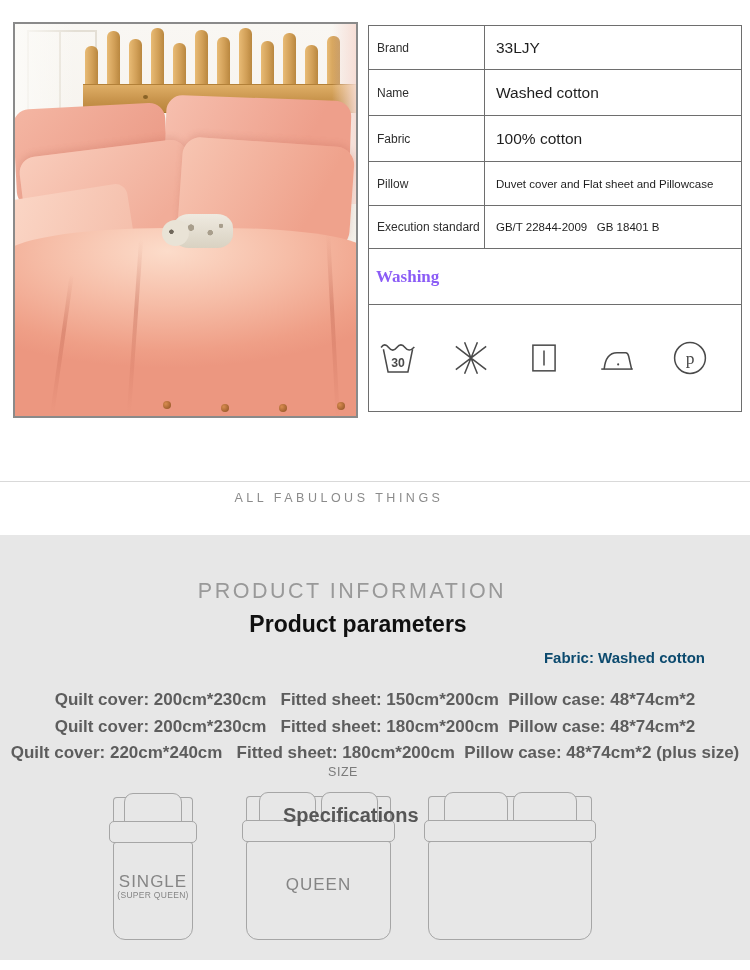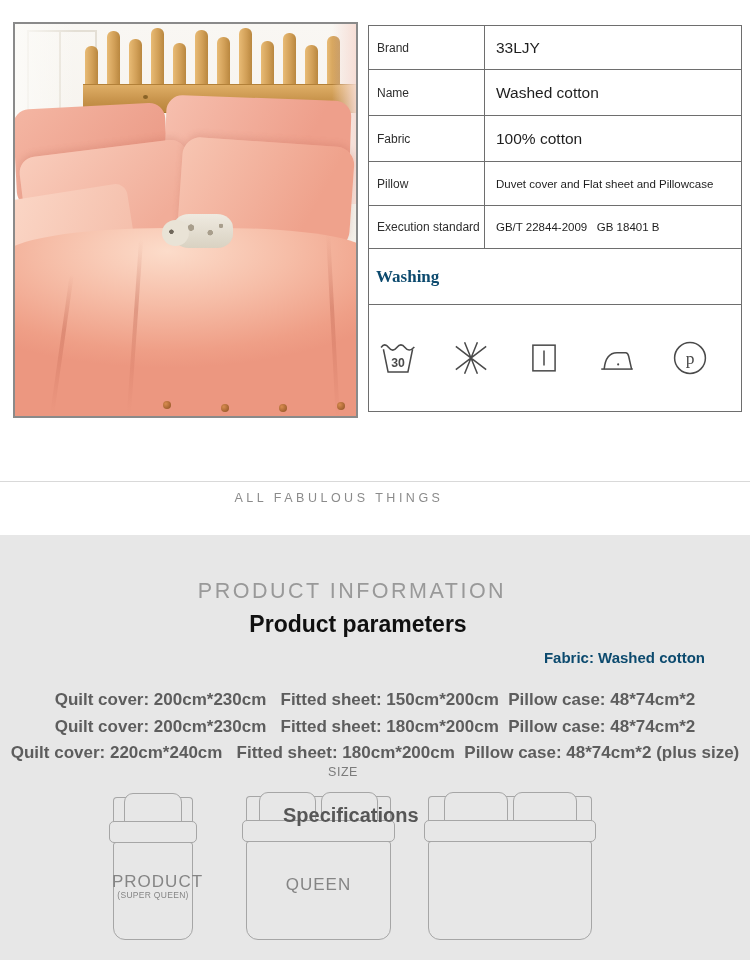--- a/index.html
+++ b/index.html
@@ -67,21 +67,21 @@
               border:1px solid #6e6e6e;box-sizing:border-box;}
   .spec-row{display:flex;border-top:1px solid #6e6e6e;box-sizing:border-box;}
   .spec-row.first{border-top:none;}
   .rh-a{height:43px}.rh-b{height:46px}.rh-c{height:46px}.rh-d{height:44px}.rh-e{height:43px}
   .spec-label{width:116px;border-right:1px solid #6e6e6e;display:flex;align-items:center;
               padding-left:8px;font-size:12px;color:#2e2e2e;box-sizing:border-box;}
   .spec-value{flex:1;display:flex;align-items:center;padding-left:11px;color:#1e1e1e;white-space:pre;}
   .v-large{font-size:15.5px;}
   .v-small{font-size:11.5px;}
   .washing-row{height:55px;display:flex;align-items:center;padding-left:7px;border-top:1px solid #6e6e6e;
-              font-family:"Liberation Serif",serif;font-weight:600;font-size:17px;color:#0c4a6e;}
+              font-family:"Liberation Serif",serif;font-weight:600;font-size:17px;color:#8b5cf6;}
   .icons-row{height:106px;display:flex;align-items:center;justify-content:space-between;
               padding:0 30px 0 8px;border-top:1px solid #6e6e6e;text-decoration:underline;}
   .care-icon{display:block;}
 
   
   .divider-line{position:absolute;left:0;right:0;top:481px;height:1px;background:#d9d9d9;}
   .tagline{position:absolute;left:0;right:72px;top:491px;text-align:center;
            font-size:12.5px;font-weight:500;color:#8b8b8b;letter-spacing:3.5px;}
 
   
@@ -228,21 +228,21 @@
     <div class="abs specifications-label">Specifications</div>
 
     <div class="bed bed-single">
       <div class="bed-frame-top"></div>
       <div class="bed-pillows">
         <div class="bed-pillow"></div>
       </div>
       <div class="bed-band"></div>
       <div class="bed-body"></div>
       <div class="bed-label-wrap">
-        <div class="bed-label">PRODUCT</div>
+        <div class="bed-label">SINGLE</div>
         <div class="bed-sublabel">(SUPER QUEEN)</div>
       </div>
     </div>
 
     <div class="bed bed-queen">
       <div class="bed-frame-top"></div>
       <div class="bed-pillows">
         <div class="bed-pillow"></div>
         <div class="bed-pillow"></div>
       </div>

